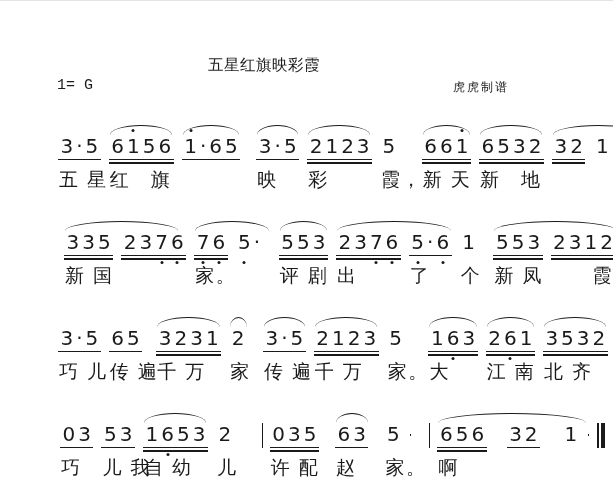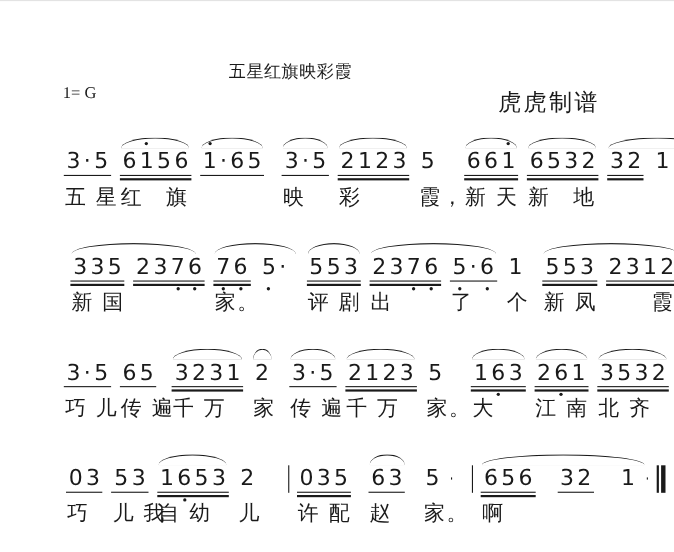--- a/index.html
+++ b/index.html
@@ -3,22 +3,22 @@
 <meta charset="utf-8">
 <style>
   html,body{margin:0;padding:0;}
   body{
     width:613px;height:502px;position:relative;overflow:hidden;
     background:#ffffff;color:#1a1a1a;
     font-family:"DejaVu Sans","Liberation Sans",sans-serif;
     border-top:1px solid #e3e3e3;
   }
   .title{position:absolute;left:208px;top:54px;font-size:15.5px;letter-spacing:0.5px;}
-  .keysig{position:absolute;left:57px;top:76px;font-size:15px;font-family:Liberation Serif, serif;}
-  .credit{position:absolute;left:453px;top:78px;font-size:21px;letter-spacing:2px;}
+  .keysig{position:absolute;left:57px;top:76px;font-size:15px;font-family:Liberation Mono, monospace;}
+  .credit{position:absolute;left:453px;top:78px;font-size:12px;letter-spacing:2px;}
 
   .score{position:absolute;left:58px;top:120px;right:8px;}
   .line{display:flex;align-items:flex-start;gap:8px;height:52px;margin-bottom:30px;padding-top:14px;position:relative;}
 
   .tok{position:relative;font-size:20px;line-height:22px;}
   .digits{display:inline-flex;position:relative;padding:0 1px;}
   .ch{position:relative;padding:0 1.5px;}
   .u1 .digits::before,
   .u2 .digits::before{content:"";position:absolute;left:0;right:0;bottom:-3px;height:1.5px;background:#1a1a1a;}
   .u2 .digits::after{content:"";position:absolute;left:0;right:0;bottom:-6.5px;height:1.5px;background:#1a1a1a;}

